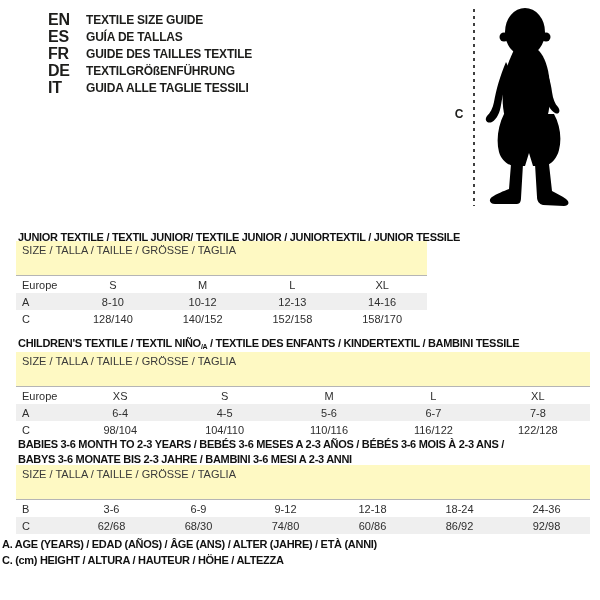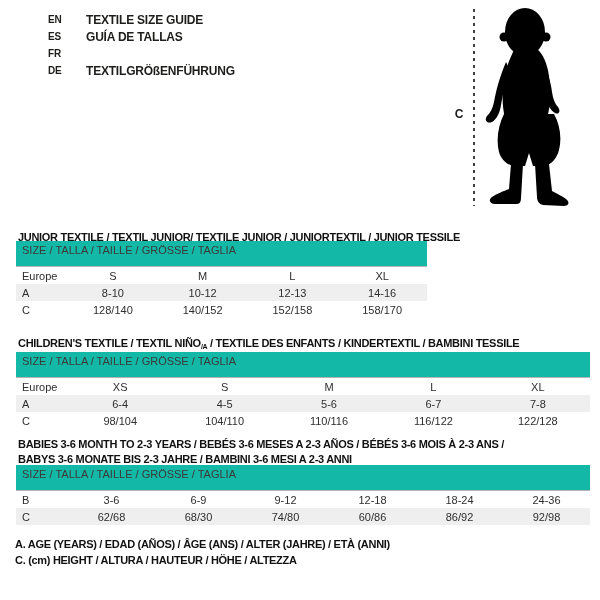--- a/index.html
+++ b/index.html
@@ -2,21 +2,21 @@
 <html><head>
 <meta charset="utf-8">
 <style>
   html,body{margin:0;padding:0;background:#ffffff;}
   .page{position:relative;width:600px;height:600px;background:#ffffff;
         font-family:"Liberation Sans",sans-serif;color:#1d1d1b;overflow:hidden;}
 
   
   .langs{position:absolute;left:22px;top:11px;}
   .lang-row{display:flex;height:17px;align-items:center;}
-  .lang-code{width:38px;font-weight:bold;font-size:10px;letter-spacing:-0.2px;padding-left:26px;}
+  .lang-code{width:38px;font-weight:bold;font-size:16px;letter-spacing:-0.2px;padding-left:26px;}
   .lang-label{font-weight:bold;font-size:12px;letter-spacing:-0.2px;white-space:nowrap;}
 
   
   .height-line{position:absolute;left:473px;top:9px;width:2px;height:197px;
         background:repeating-linear-gradient(to bottom,#3f3f3f 0 3px,transparent 3px 7px);}
   .height-label{position:absolute;left:450px;top:107px;width:18px;text-align:center;
         font-weight:bold;font-size:12px;}
   .silhouette{position:absolute;left:483px;top:6px;width:96px;height:204px;}
 
   
@@ -25,52 +25,57 @@
   #t1-title{left:18px;top:215px;}
   #t2-title{left:18px;top:321px;}
   #t3-title{left:18px;top:421px;line-height:15px;}
   .sub{font-size:7px;vertical-align:-2px;}
 
   
   .tbl{position:absolute;left:16px;}
   #t1{top:241px;width:411px;}
   #t2{top:352px;width:574px;}
   #t3{top:465px;width:574px;}
-  .size-bar{height:26px;background:#14b8a6;border-bottom:1px solid #b5b5b5;
+  .size-bar{height:35px;background:#fef9c3;border-bottom:1px solid #b5b5b5;
         font-size:11px;color:#3a3a3a;line-height:18px;padding-left:6px;box-sizing:border-box;}
   .row{display:flex;height:17px;align-items:center;font-size:11px;color:#2e2e2e;}
   .row.shaded{background:#efefef;}
   .row .lbl{width:52px;padding-left:6px;box-sizing:border-box;}
   .row .cell{flex:1;text-align:center;}
 
   
-  .legend{position:absolute;left:15px;top:536px;}
+  .legend{position:absolute;left:2px;top:536px;}
   .legend-line{height:16px;line-height:16px;font-weight:bold;font-size:11px;
         letter-spacing:-0.3px;white-space:nowrap;color:#111;}
 </style>
 </head>
 <body>
 
 <div class="page">
 
   <div class="langs">
     <div class="lang-row">
       <span class="lang-code">EN</span>
       <span class="lang-label">TEXTILE SIZE GUIDE</span>
     </div>
     <div class="lang-row">
       <span class="lang-code">ES</span>
       <span class="lang-label">GUÍA DE TALLAS</span>
     </div>
     <div class="lang-row">
       <span class="lang-code">FR</span>
+      <span class="lang-label">GUIDE DES TAILLES TEXTILE</span>
     </div>
     <div class="lang-row">
       <span class="lang-code">DE</span>
       <span class="lang-label">TEXTILGRÖßENFÜHRUNG</span>
+    </div>
+    <div class="lang-row">
+      <span class="lang-code">IT</span>
+      <span class="lang-label">GUIDA ALLE TAGLIE TESSILI</span>
     </div>
   </div>
 
   <div class="height-line"></div>
   <div class="height-label">C</div>
   <svg class="silhouette" viewBox="0 0 96 204" xmlns="http://www.w3.org/2000/svg">
     <g fill="#000000">
       <ellipse cx="42" cy="26" rx="20" ry="24"></ellipse>
       <circle cx="21" cy="31" r="4.5"></circle>
       <circle cx="63" cy="31" r="4.5"></circle>

